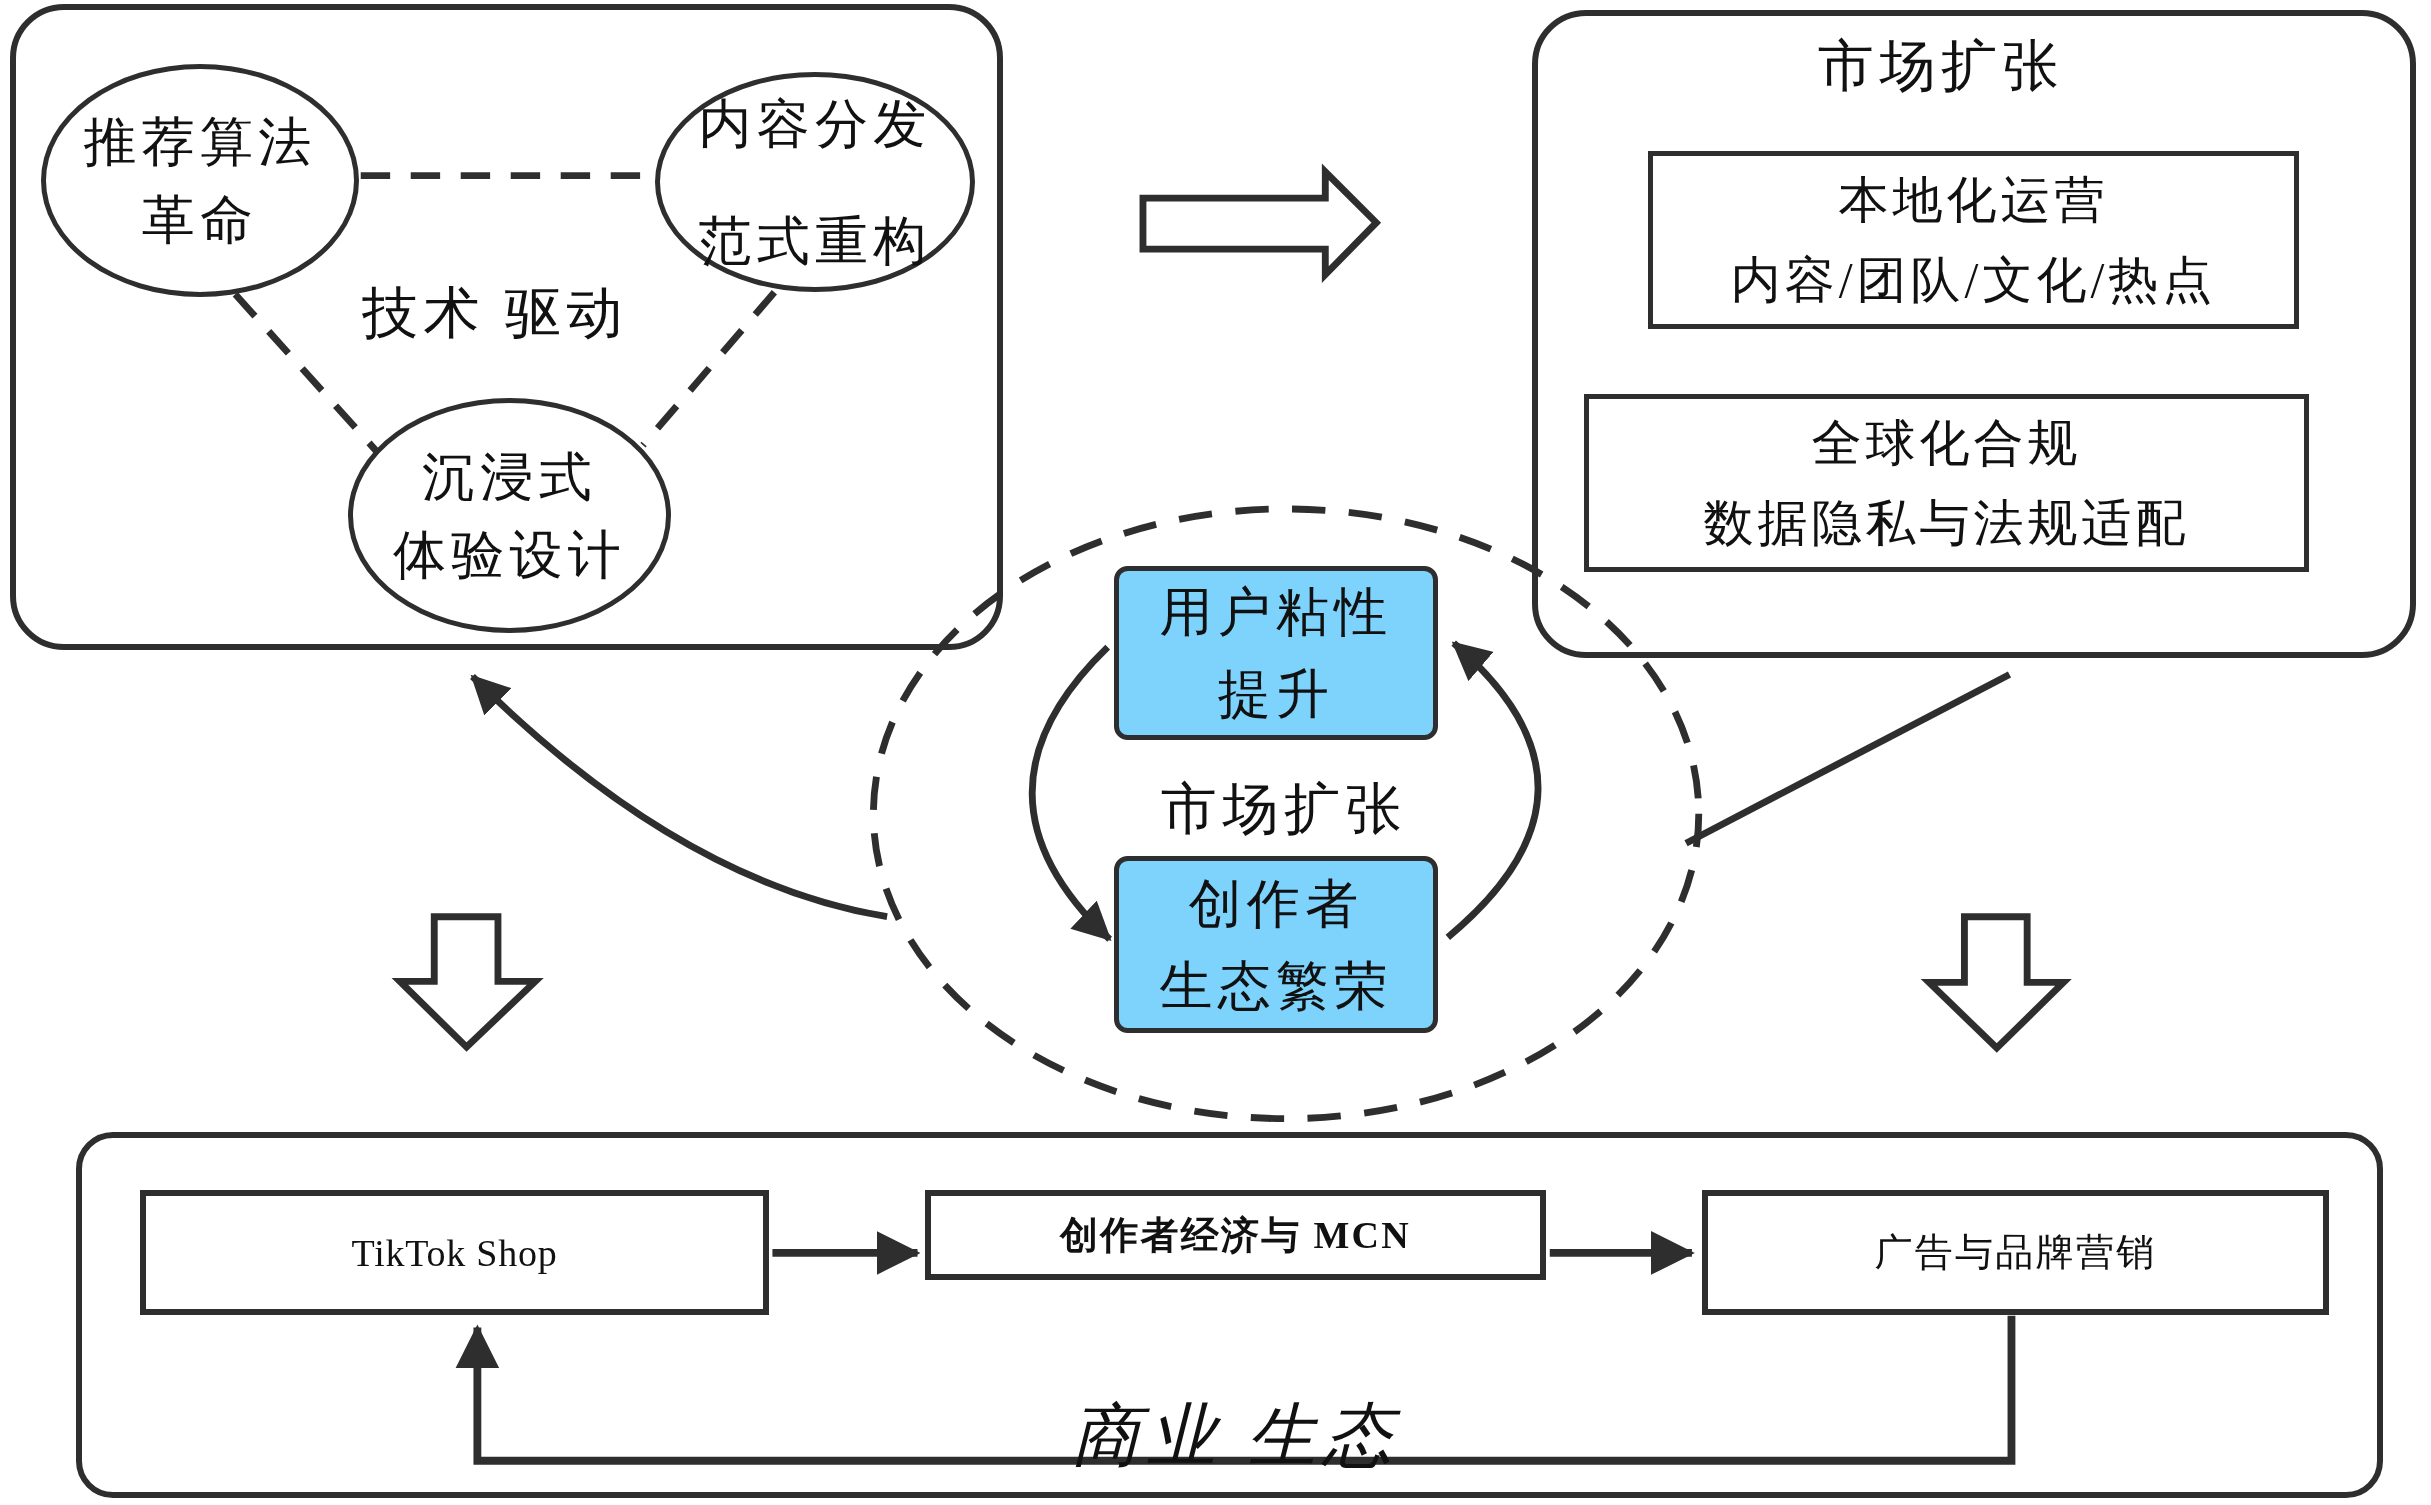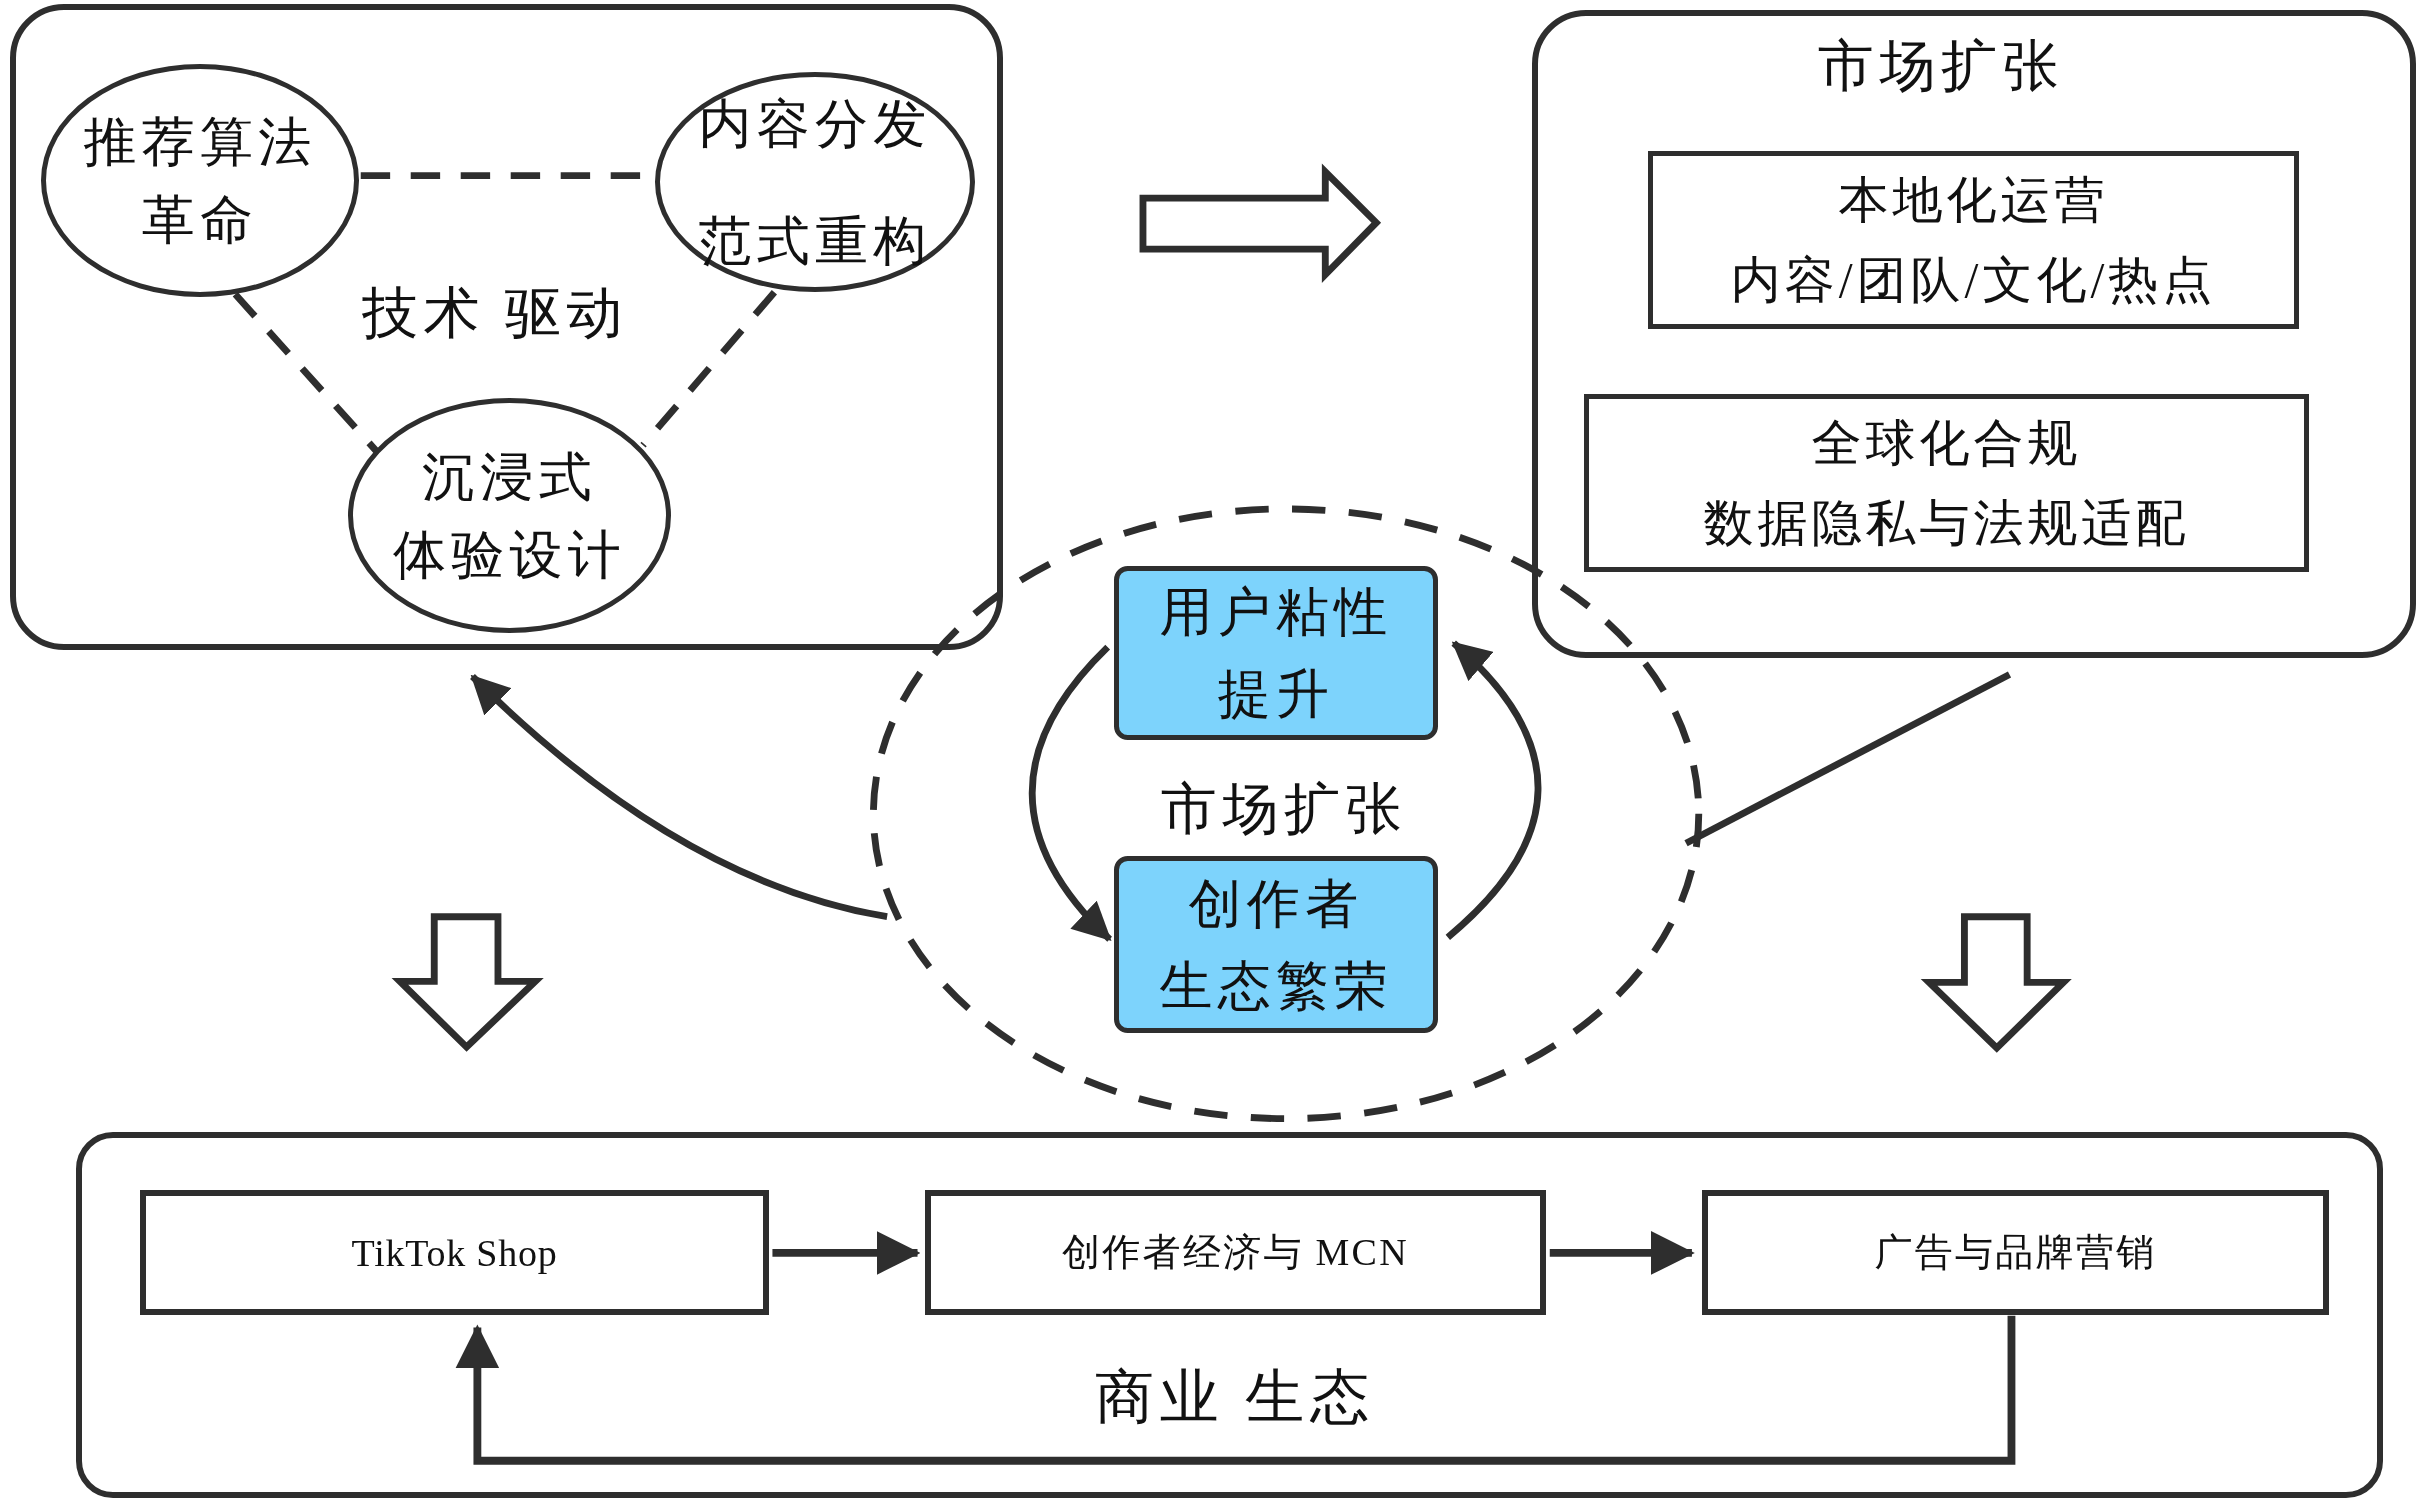--- a/index.html
+++ b/index.html
@@ -116,20 +116,20 @@
 
   <div class="abs flybox" style="left:1114px;top:856px;width:324px;height:177px;">
     <span>创作者</span>
     <span>生态繁荣</span>
   </div>
 
   <div class="abs biz-outer" style="left:76px;top:1132px;width:2307px;height:366px;"></div>
 
   <div class="abs rowbox" style="left:140px;top:1190px;width:629px;height:125px;letter-spacing:0.02em;">TikTok Shop</div>
 
-  <div class="abs rowbox" style="left:925px;top:1190px;width:621px;height:125px;">创作者经济与 MCN</div>
+  <div class="abs rowbox" style="left:925px;top:1190px;width:621px;height:90px;font-weight:bold;">创作者经济与 MCN</div>
 
   <div class="abs rowbox" style="left:1702px;top:1190px;width:627px;height:125px;">广告与品牌营销</div>
 
-  <div class="abs biglabel" style="left:1029px;top:1358px;width:412px;font-size:59px;">商业 生态</div>
+  <div class="abs biglabel" style="left:1029px;top:1390px;width:412px;font-size:69px;font-style:italic;">商业 生态</div>
 
 </div>
 
 
 </body></html>

